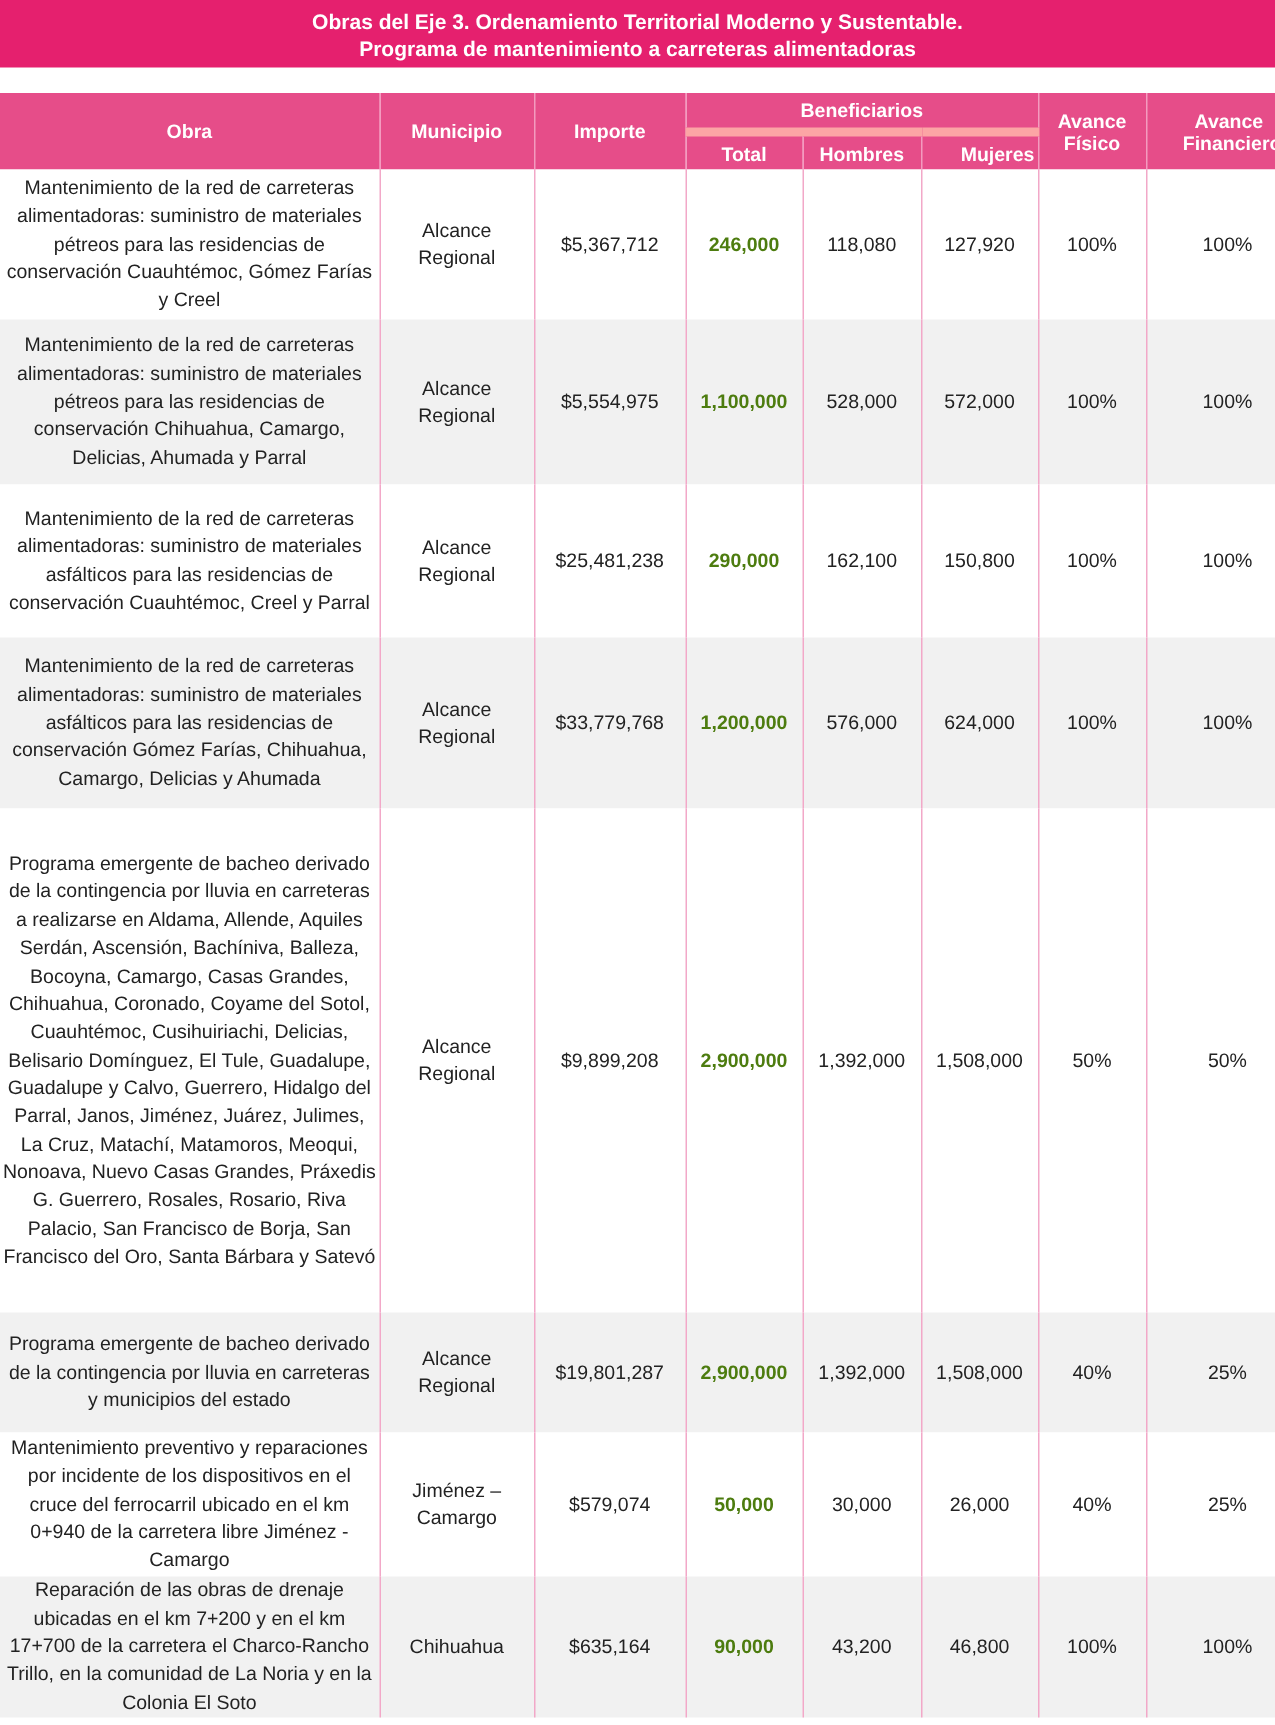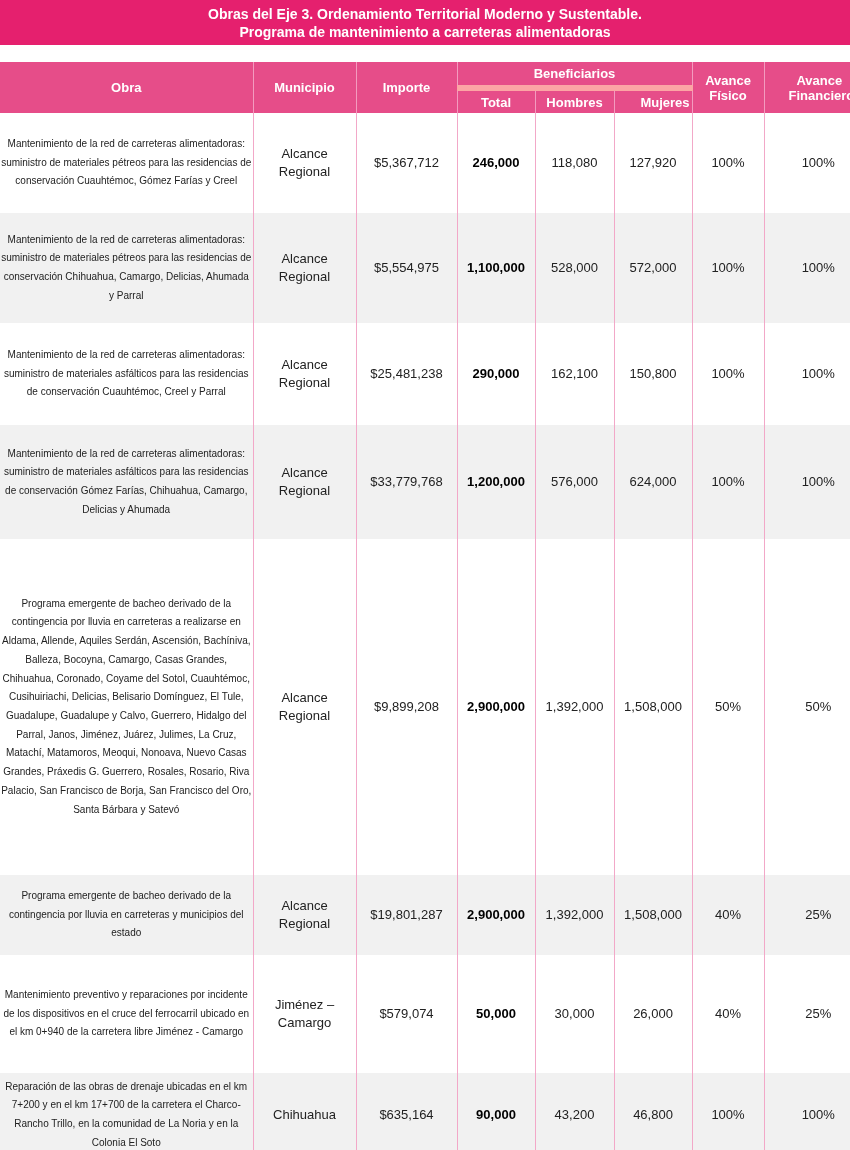--- a/index.html
+++ b/index.html
@@ -19,22 +19,22 @@
     text-align:center; line-height:15px; padding:0;
     border-left:1px solid #f39bbf; border-right:1px solid #f39bbf;
   }
   table.obras th.sub { border-top:6px solid #fca5a5; height:22px; }
   table.obras thead tr.top th { height:23px; }
   table.obras td {
     font-size:13px; line-height:18px; text-align:center; vertical-align:middle;
     border-left:1px solid #f2a8c8; border-right:1px solid #f2a8c8;
     padding:0 2px; color:#222;
   }
-  table.obras td.obra { font-size:10px; line-height:18.7px; padding:0 1px; }
-  table.obras td.total { font-weight:bold; color:#000000; }
+  table.obras td.obra { font-size:13px; line-height:18.7px; padding:0 1px; }
+  table.obras td.total { font-weight:bold; color:#4d7c0f; }
   table.obras td:first-child, table.obras th:first-child { border-left:none; }
   table.obras td:last-child, table.obras th:last-child { border-right:none;padding-left:24px; }
   tr.row-white td { background:#ffffff; }
   tr.row-gray td { background:#f1f1f1; }
 </style>
 </head>
 <body>
 
 <div class="title-band">
   <div>Obras del Eje 3. Ordenamiento Territorial Moderno y Sustentable.</div>
@@ -121,21 +121,21 @@
     <tr class="row-gray" style="height:80px">
       <td class="obra">Programa emergente de bacheo derivado de la contingencia por lluvia en carreteras y municipios del estado</td>
       <td>Alcance Regional</td>
       <td>$19,801,287</td>
       <td class="total">2,900,000</td>
       <td>1,392,000</td>
       <td>1,508,000</td>
       <td>40%</td>
       <td>25%</td>
     </tr>
-    <tr class="row-white" style="height:118px">
+    <tr class="row-white" style="height:96px">
       <td class="obra">Mantenimiento preventivo y reparaciones por incidente de los dispositivos en el cruce del ferrocarril ubicado en el km 0+940 de la carretera libre Jiménez - Camargo</td>
       <td>Jiménez – Camargo</td>
       <td>$579,074</td>
       <td class="total">50,000</td>
       <td>30,000</td>
       <td>26,000</td>
       <td>40%</td>
       <td>25%</td>
     </tr>
     <tr class="row-gray" style="height:84px">

